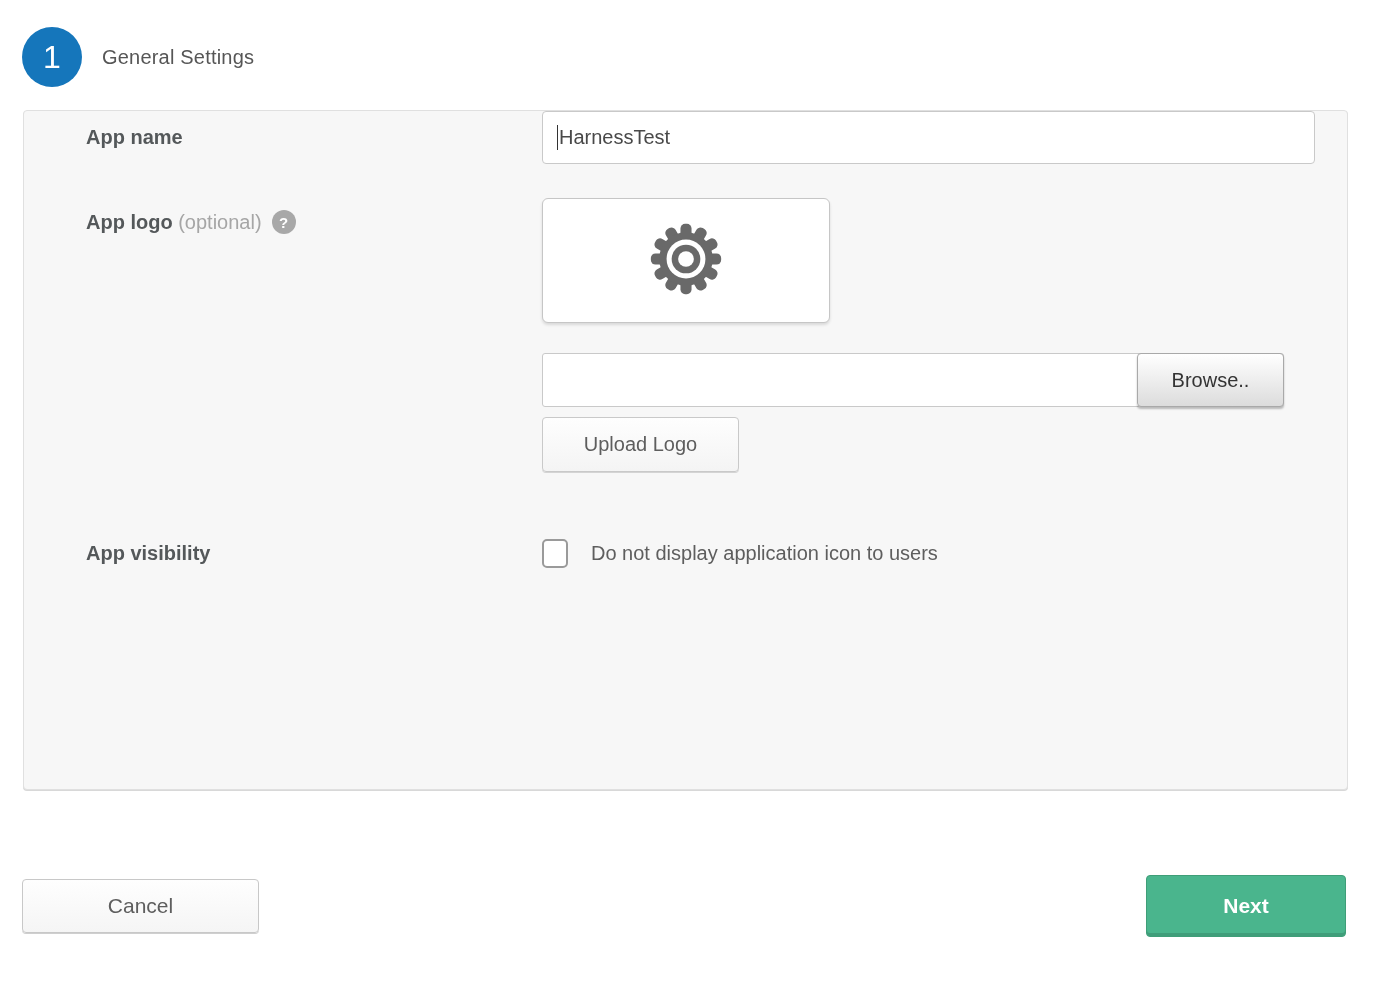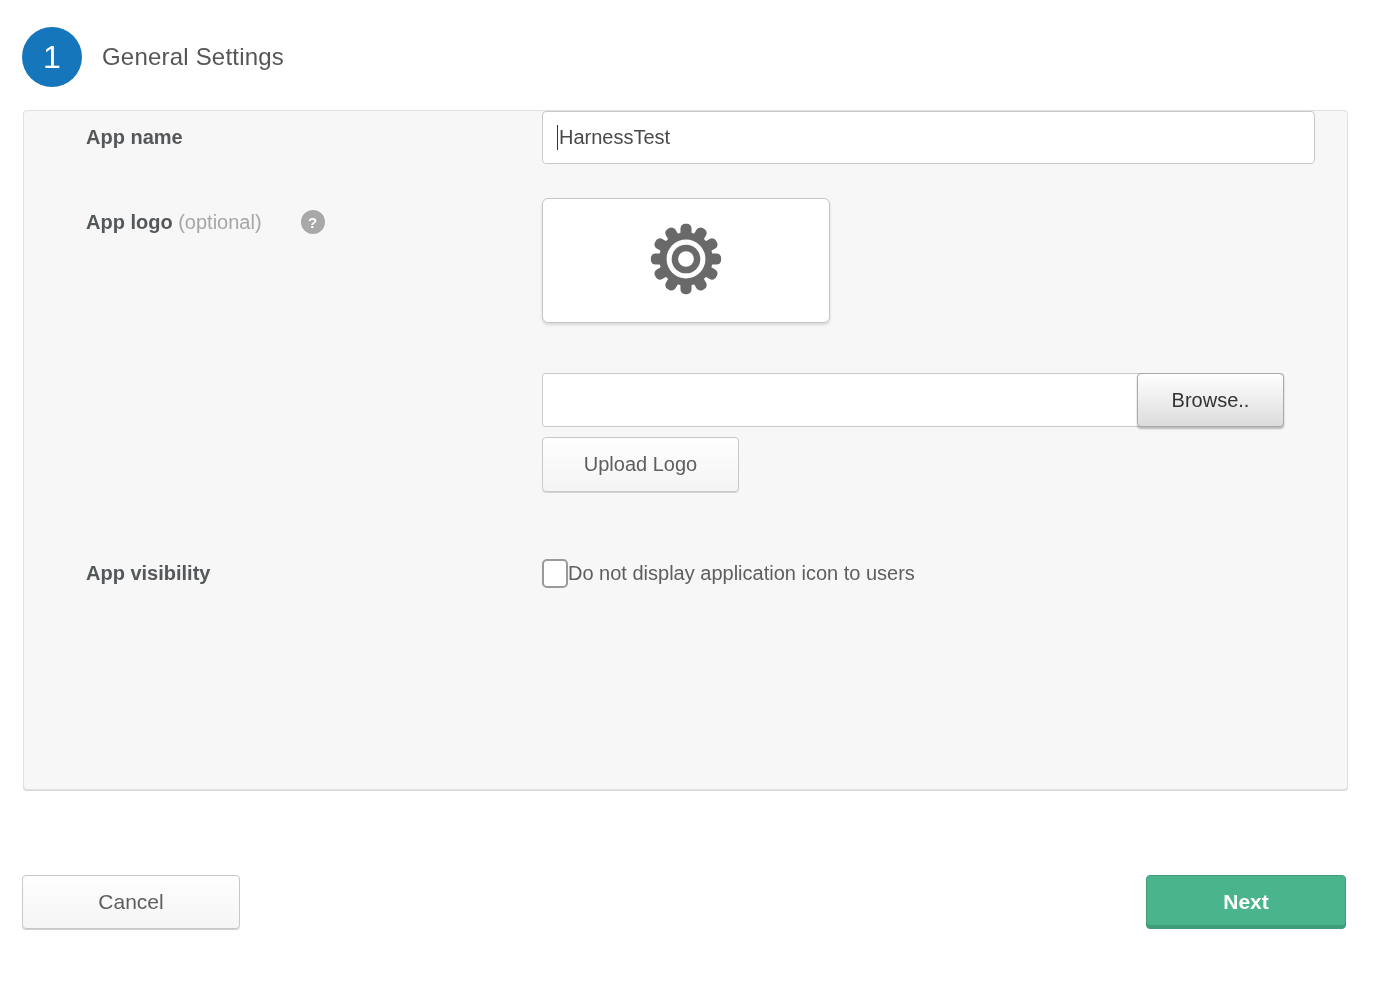--- a/index.html
+++ b/index.html
@@ -12,21 +12,21 @@
   .page { width: 1388px; height: 986px; position: relative; }
 
   
   .step-header { display: flex; align-items: center; padding: 27px 0 0 22px; }
   .step-badge {
     width: 60px; height: 60px; border-radius: 50%;
     background: #1576bb; color: #ffffff;
     display: flex; align-items: center; justify-content: center;
     font-size: 32px; font-weight: 400;
   }
-  .step-title { margin-left: 20px; font-size: 24px; color: #565656; letter-spacing: 0.2px; }
+  .step-title { margin-left: 20px; font-size: 20px; color: #565656; letter-spacing: 0.2px; }
 
   
   .panel {
     margin: 23px 40px 0 23px;
     height: 680px;
     background: #f7f7f7;
     border: 1px solid #e0e0e0;
     border-radius: 4px;
     box-shadow: 0 1px 0 #d8d8d8;
   }
@@ -42,37 +42,37 @@
     background: #ffffff;
     border: 1px solid #c9c9c9;
     border-radius: 4px;
     font-family: "Liberation Sans", sans-serif;
     font-size: 20px; color: #494949;
     padding: 0 16px;
     outline: none;
   }
 
   .row-applogo { margin-top: 34px; align-items: flex-start; }
-  .row-applogo .label-col { padding-top: 12px; display: flex; align-items: center; gap: 29px; }
+  .row-applogo .label-col { padding-top: 12px; display: flex; align-items: center; }
   .help-icon {
     width: 24px; height: 24px; border-radius: 50%;
     background: #a8a8a8; color: #ffffff;
     font-size: 15px; font-weight: bold;
     display: inline-flex; align-items: center; justify-content: center;
     margin-left: 10px; cursor: default;
   }
   .logo-preview {
     width: 288px; height: 125px;
     background: #ffffff;
     border: 1px solid #c6c6c6;
     border-radius: 6px;
     box-shadow: 0 2px 3px rgba(0,0,0,0.12);
     display: flex; align-items: center; justify-content: center;
   }
-  .file-row { position: relative; margin-top: 50px; width: 742px; height: 54px; }
+  .file-row { position: relative; margin-top: 30px; width: 742px; height: 54px; }
   .file-input-box {
     width: 742px; height: 54px;
     background: #ffffff;
     border: 1px solid #c9c9c9;
     border-radius: 3px;
   }
   .browse-button {
     position: absolute; top: 0; right: 0;
     width: 147px; height: 54px;
     background: linear-gradient(#ffffff, #dcdcdc);
@@ -100,39 +100,39 @@
   .checkbox-row { display: flex; align-items: center; }
   .checkbox-row + .checkbox-row { margin-top: 30px; }
   .checkbox {
     width: 26px; height: 29px;
     background: #ffffff;
     border: 2px solid #9a9a9a;
     border-radius: 5px;
     flex: 0 0 26px;
     cursor: pointer;
   }
-  .checkbox-label { font-size: 20px; color: #5e5e5e; cursor: pointer; }
+  .checkbox-label { margin-left: 23px; font-size: 20px; color: #5e5e5e; cursor: pointer; }
 
   
   .footer {
     margin: 85px 42px 0 22px;
     display: flex; justify-content: space-between; align-items: center;
   }
   .cancel-button {
-    width: 218px; height: 54px;
+    width: 237px; height: 54px;
     background: linear-gradient(#fefefe, #f5f5f5);
     border: 1px solid #c8c8c8;
     border-radius: 4px;
     box-shadow: 0 1px 0 #cfcfcf;
     font-family: "Liberation Sans", sans-serif;
     font-size: 21px; color: #5e5e5e;
     cursor: pointer;
   }
   .next-button {
-    width: 200px; height: 54px;
+    width: 200px; height: 62px;
     background: #4ab58d;
     border: 1px solid #3f9e78;
     border-radius: 4px;
     box-shadow: inset 0 -3px 0 rgba(0,0,0,0.13);
     font-family: "Liberation Sans", sans-serif;
     font-size: 21px; font-weight: bold; color: #ffffff;
     cursor: pointer;
   }
 
   .input-wrap { position: relative; width: 742px; }

